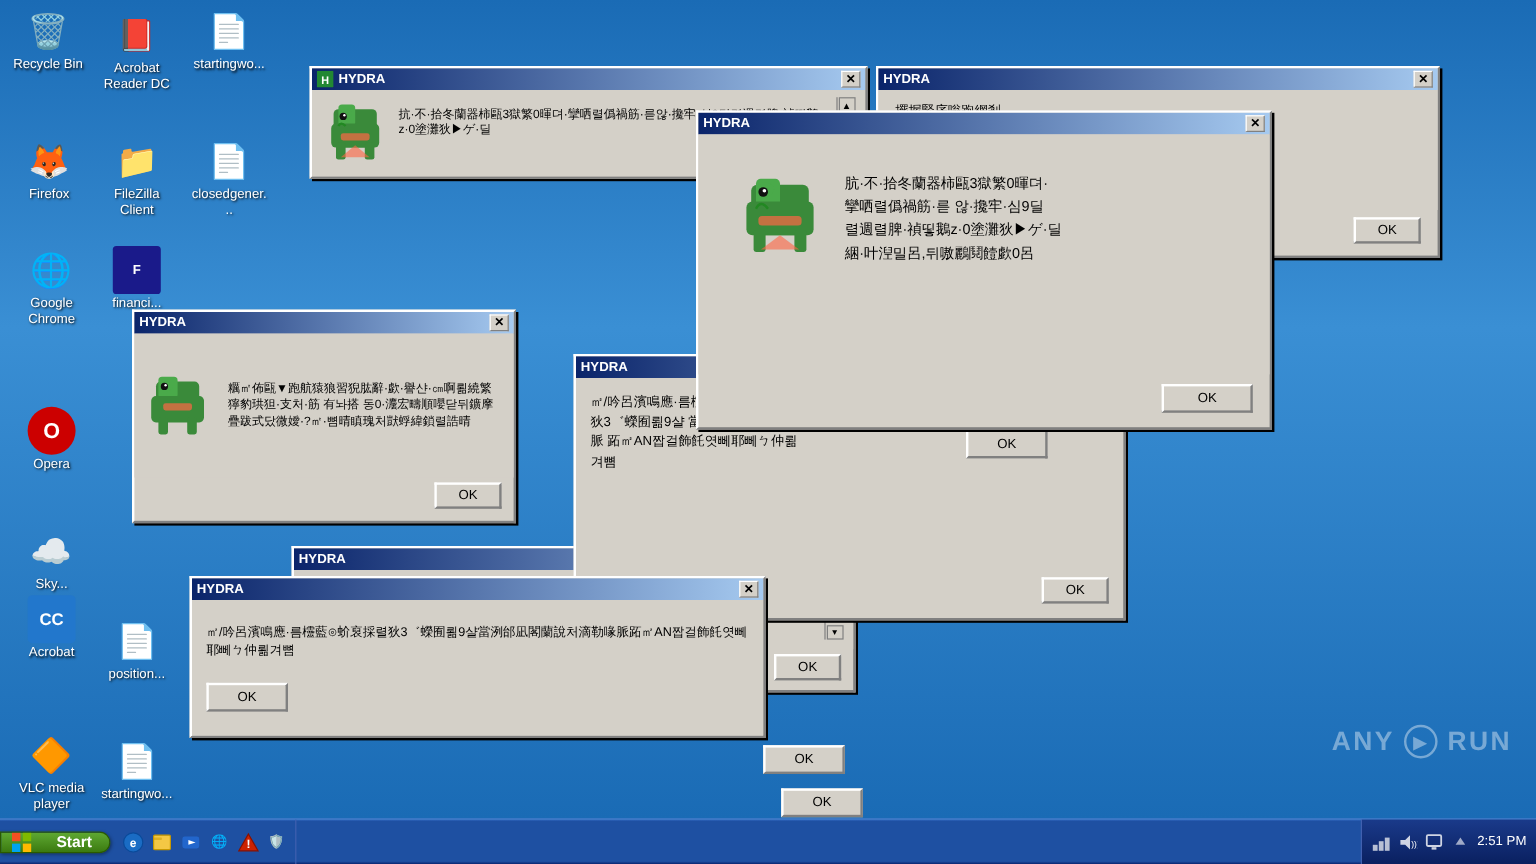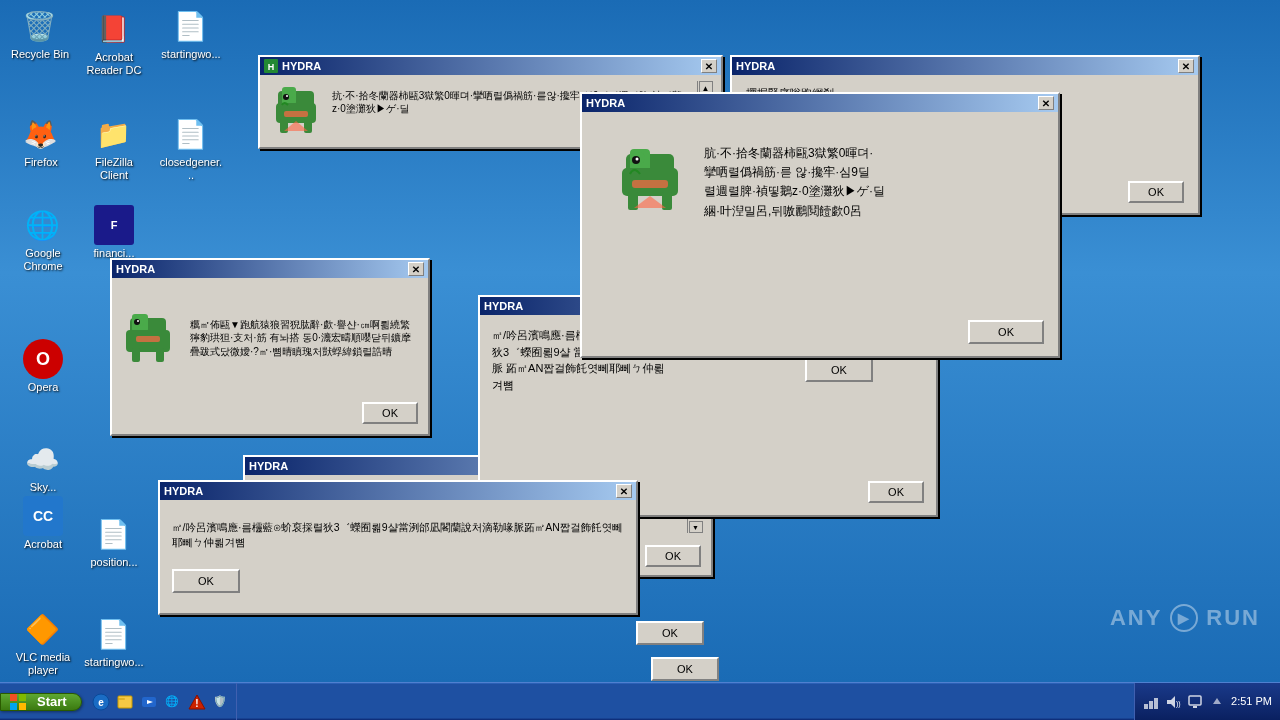--- a/index.html
+++ b/index.html
@@ -154,21 +154,21 @@
       background: linear-gradient(180deg, #5ea832 0%, #3b7a10 100%);
       border: 1px solid #2a5a00;
       border-radius: 0 12px 12px 0;
       padding: 0 14px 0 8px;
       color: white;
       font-weight: bold;
       font-size: 13px;
       cursor: pointer;
       display: flex;
       align-items: center;
-      gap: 10px;
+      gap: 20px;
       margin: 2px 4px 2px 0;
       box-shadow: 1px 1px 3px rgba(0,0,0,0.4);
     }
     .start-btn .windows-logo {
       width: 18px;
       height: 18px;
       display: flex;
       align-items: center;
       justify-content: center;
       font-size: 16px;

